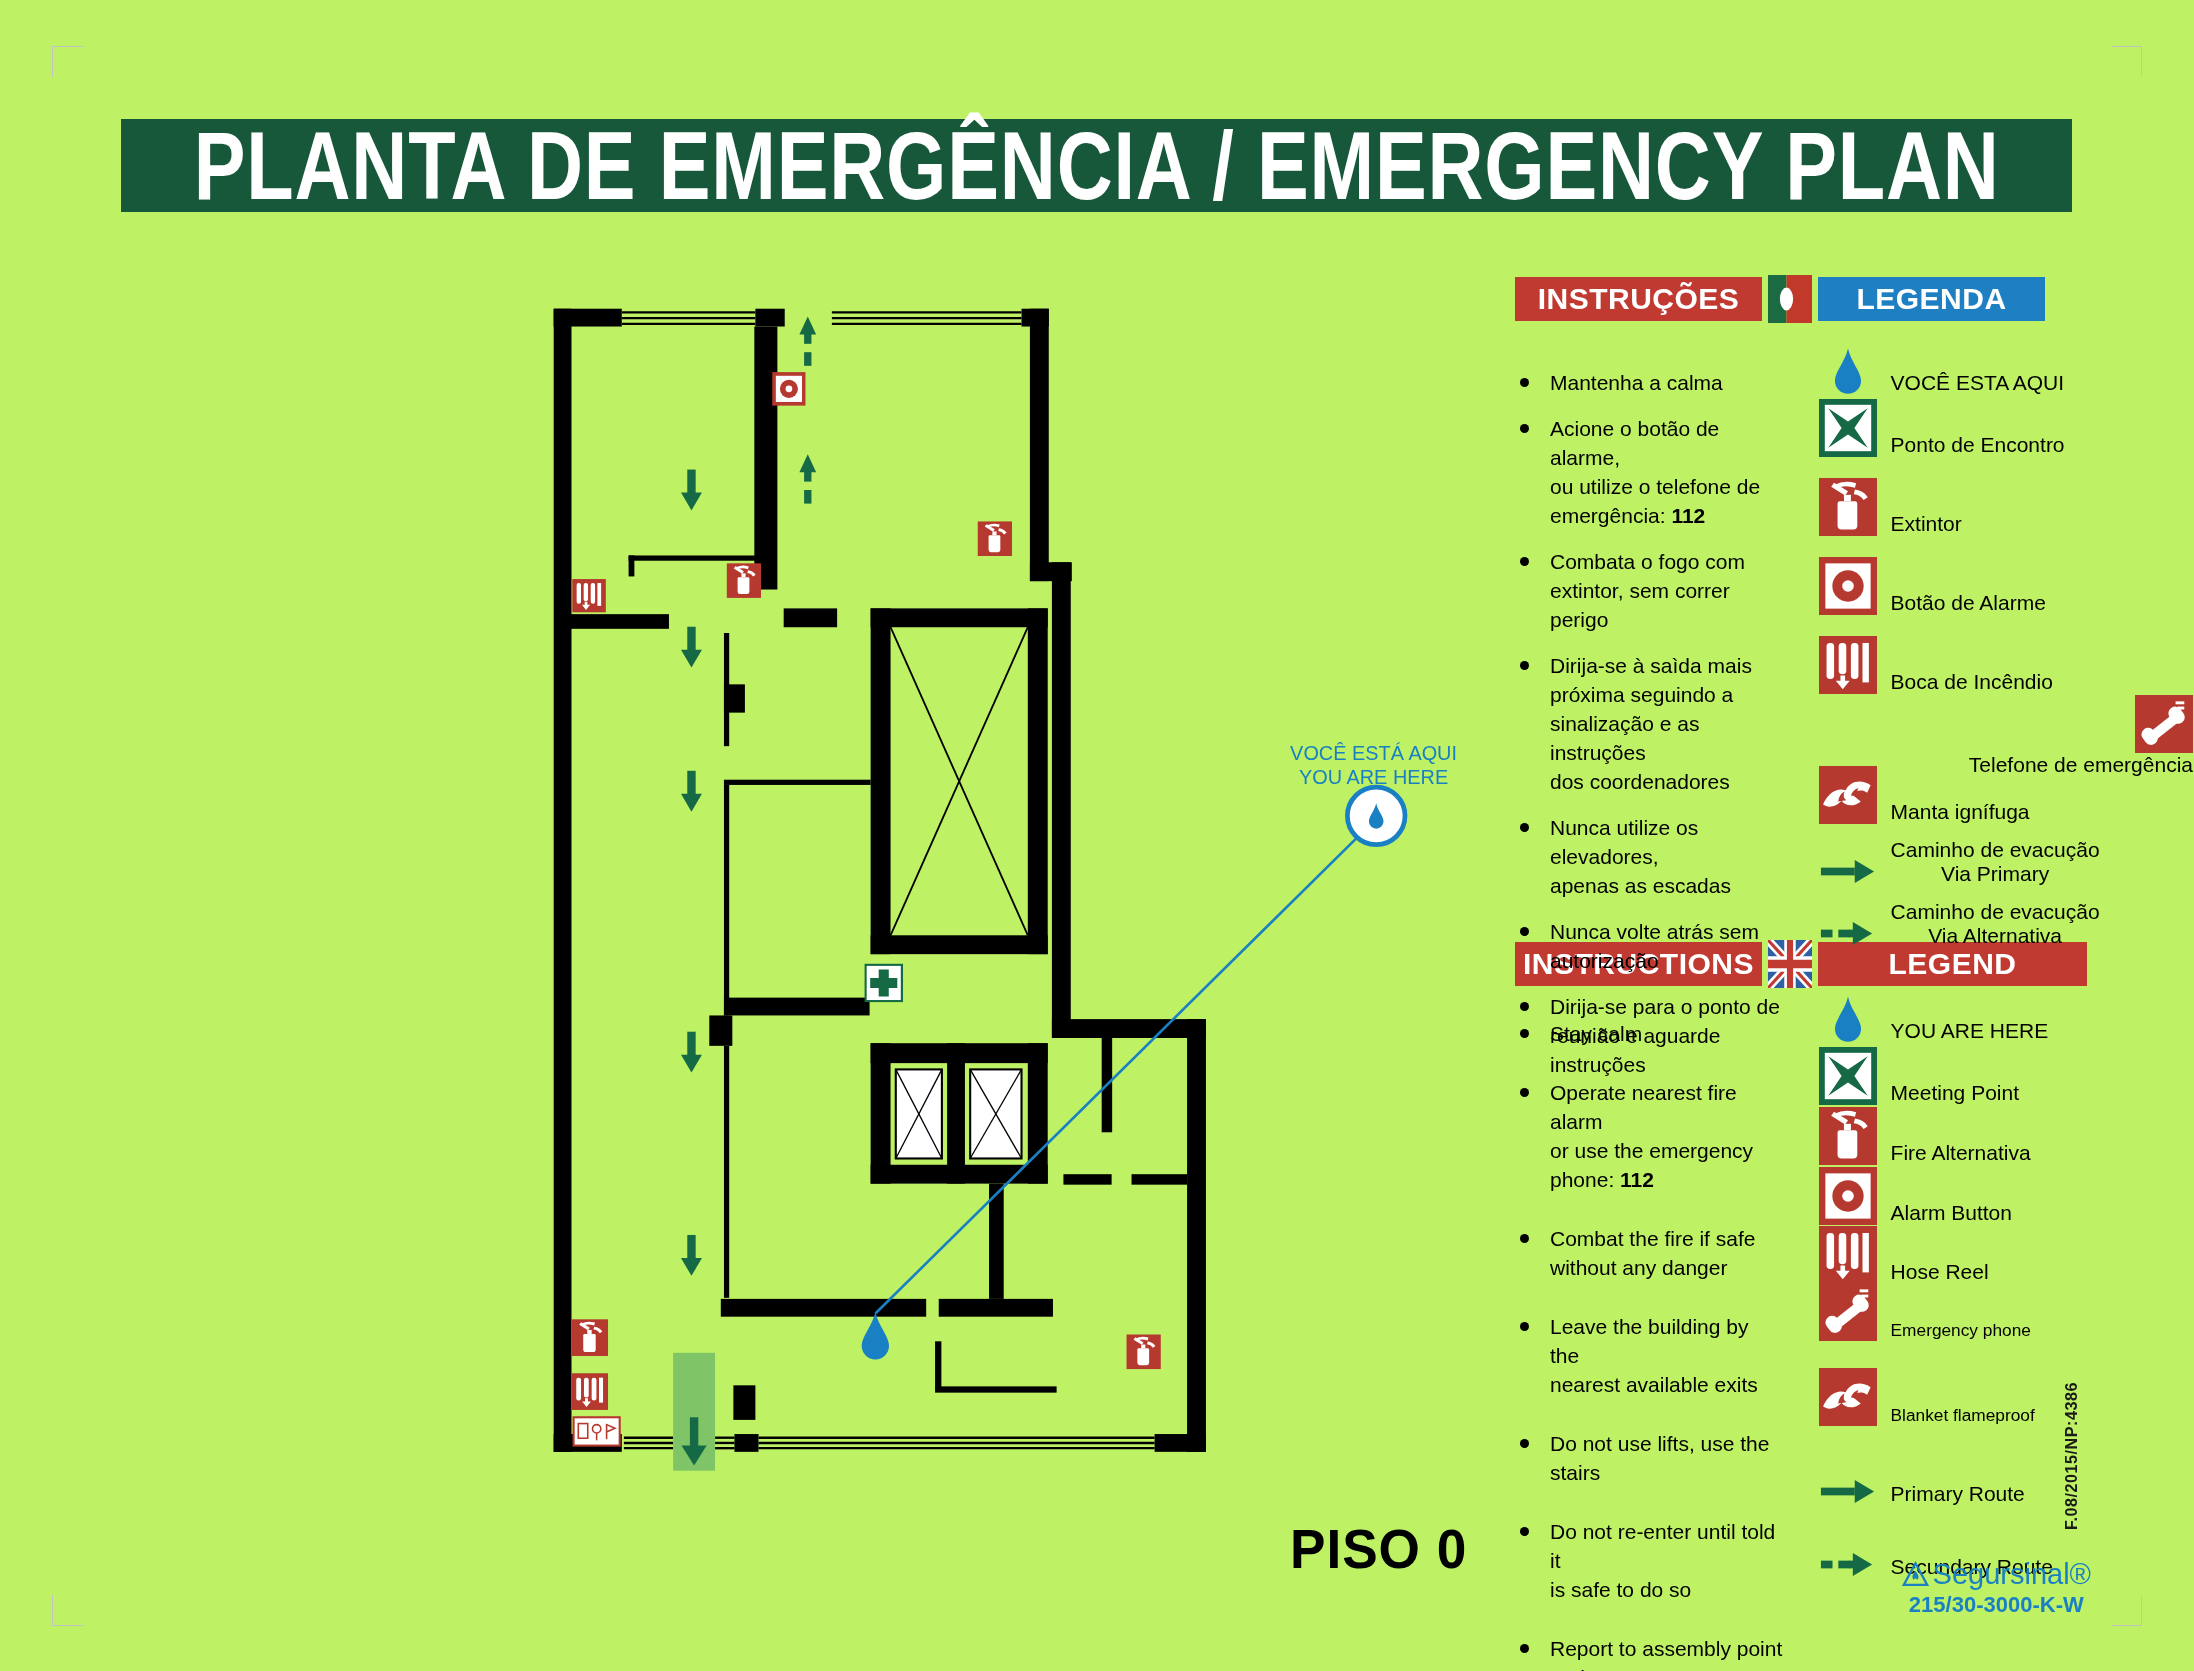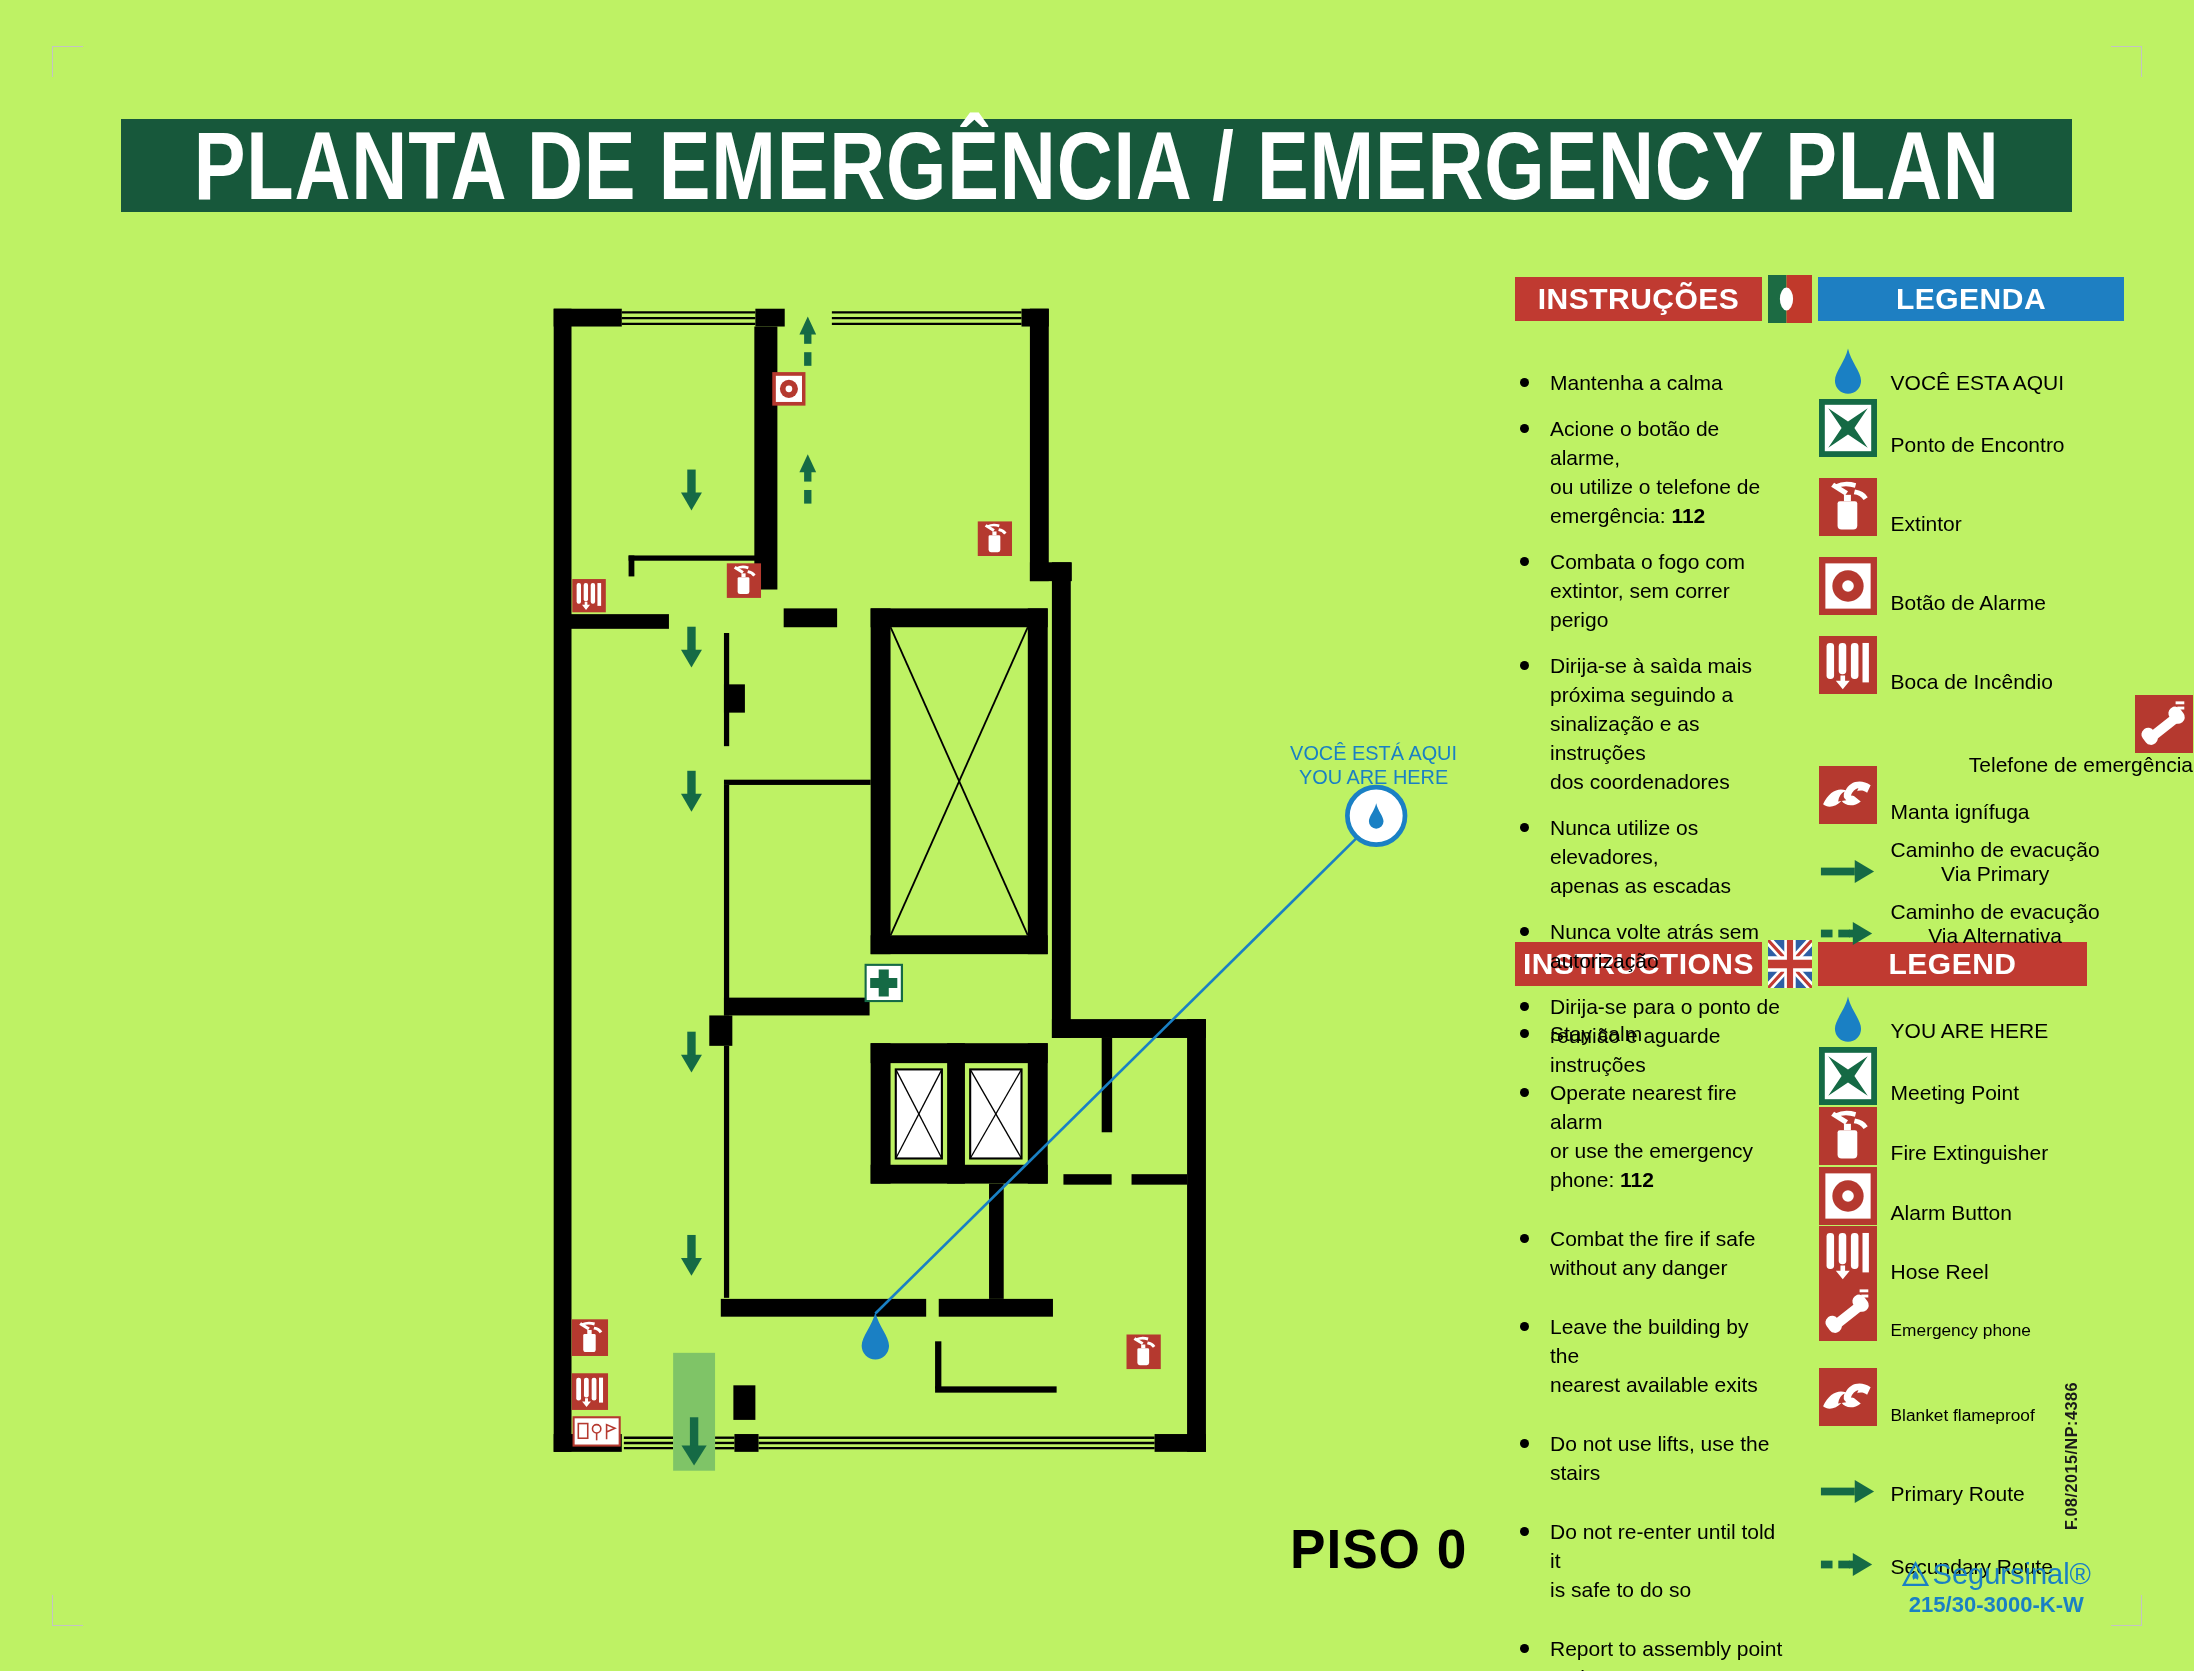--- a/index.html
+++ b/index.html
@@ -30,21 +30,21 @@
   }
   .banner span{
     color:#fff;font-weight:bold;font-size:97px;white-space:nowrap;
     transform:scaleX(0.80);letter-spacing:1px;
   }
 
   
   .bar{position:absolute;height:44px;display:flex;align-items:center;justify-content:center;}
   .bar span{color:#fff;font-weight:bold;font-size:30px;letter-spacing:0.5px;}
   .bar.pt-i{left:1515px;top:277px;width:247px;background:var(--hdr-red);}
-  .bar.pt-l{left:1818px;top:277px;width:306px;background:var(--hdr-blue);}
+  .bar.pt-l{left:1818px;top:277px;width:227px;background:var(--hdr-blue);}
   .bar.en-i{left:1515px;top:942px;width:247px;background:var(--hdr-red);}
   .bar.en-l{left:1818px;top:942px;width:269px;background:var(--hdr-red);}
   .flag{position:absolute;width:44px;height:48px;}
   .flag.pt{left:1768px;top:275px;}
   .flag.uk{left:1768px;top:940px;}
   .flag svg{width:100%;height:100%;display:block;}
 
   
   .instr{position:absolute;width:268px;}
   #pt-instructions{left:1515px;top:368px;}
@@ -485,21 +485,21 @@
           </svg>
         </span>
         <span class="leg-label">Meeting Point</span>
       </div>
       <div class="leg-row row-extinguisher">
         <span class="leg-icon">
           <svg class="ig-sq" viewBox="0 0 100 100">
             <use href="#i-ext"></use>
           </svg>
         </span>
-        <span class="leg-label">Fire Extinguisher</span>
+        <span class="leg-label">Fire Alternativa</span>
       </div>
       <div class="leg-row row-alarm">
         <span class="leg-icon">
           <svg class="ig-sq" viewBox="0 0 100 100">
             <use href="#i-alarm"></use>
           </svg>
         </span>
         <span class="leg-label">Alarm Button</span>
       </div>
       <div class="leg-row row-hose">

